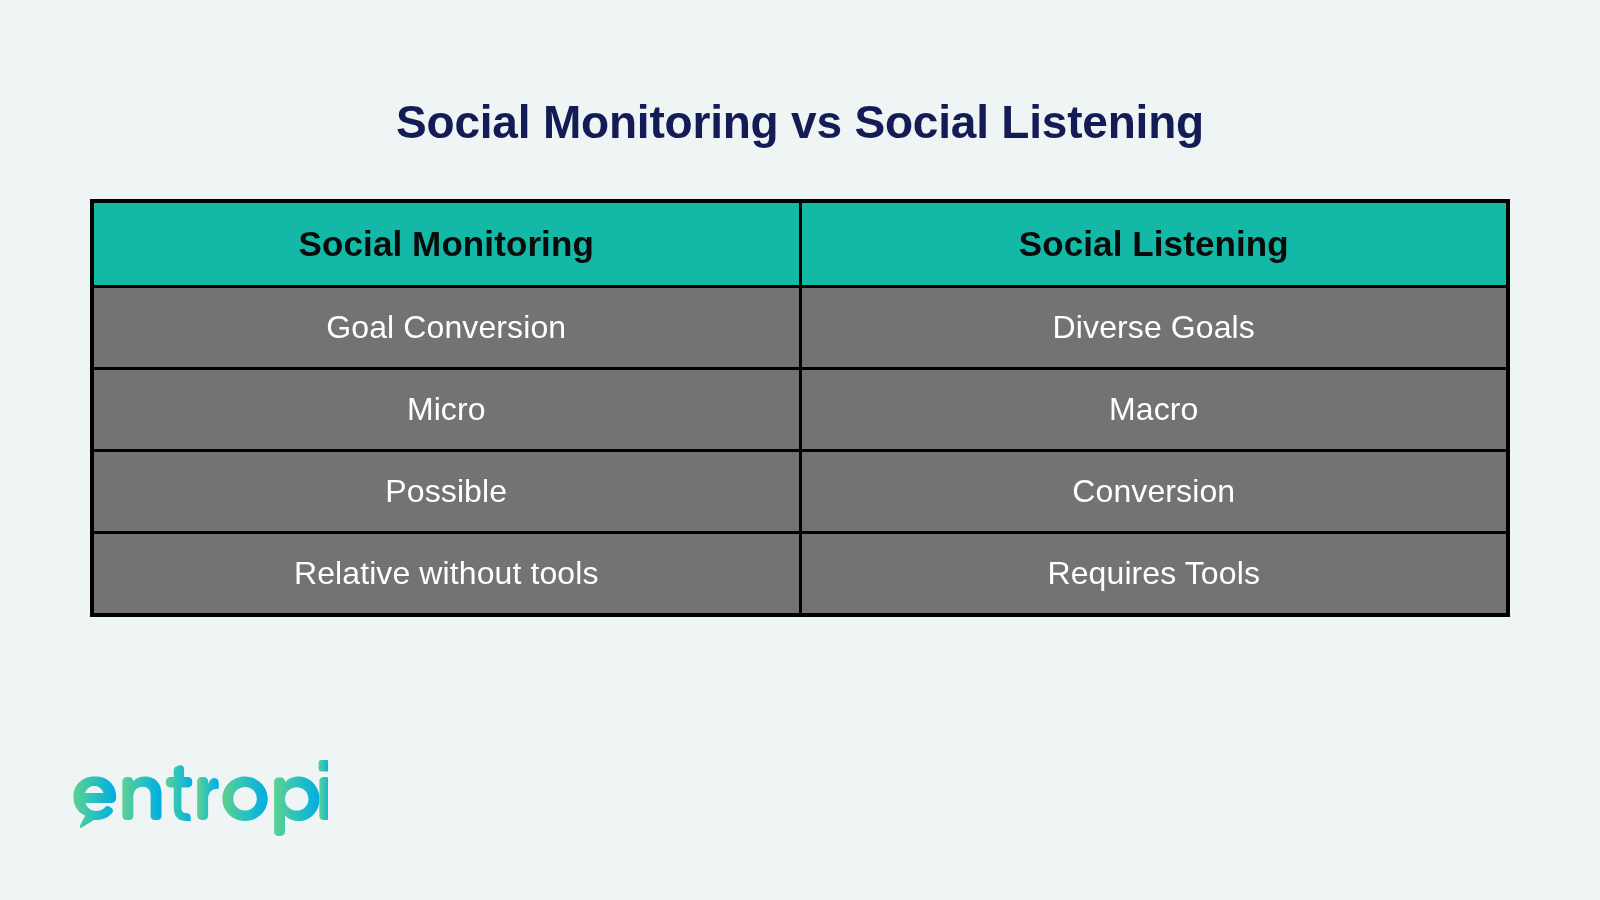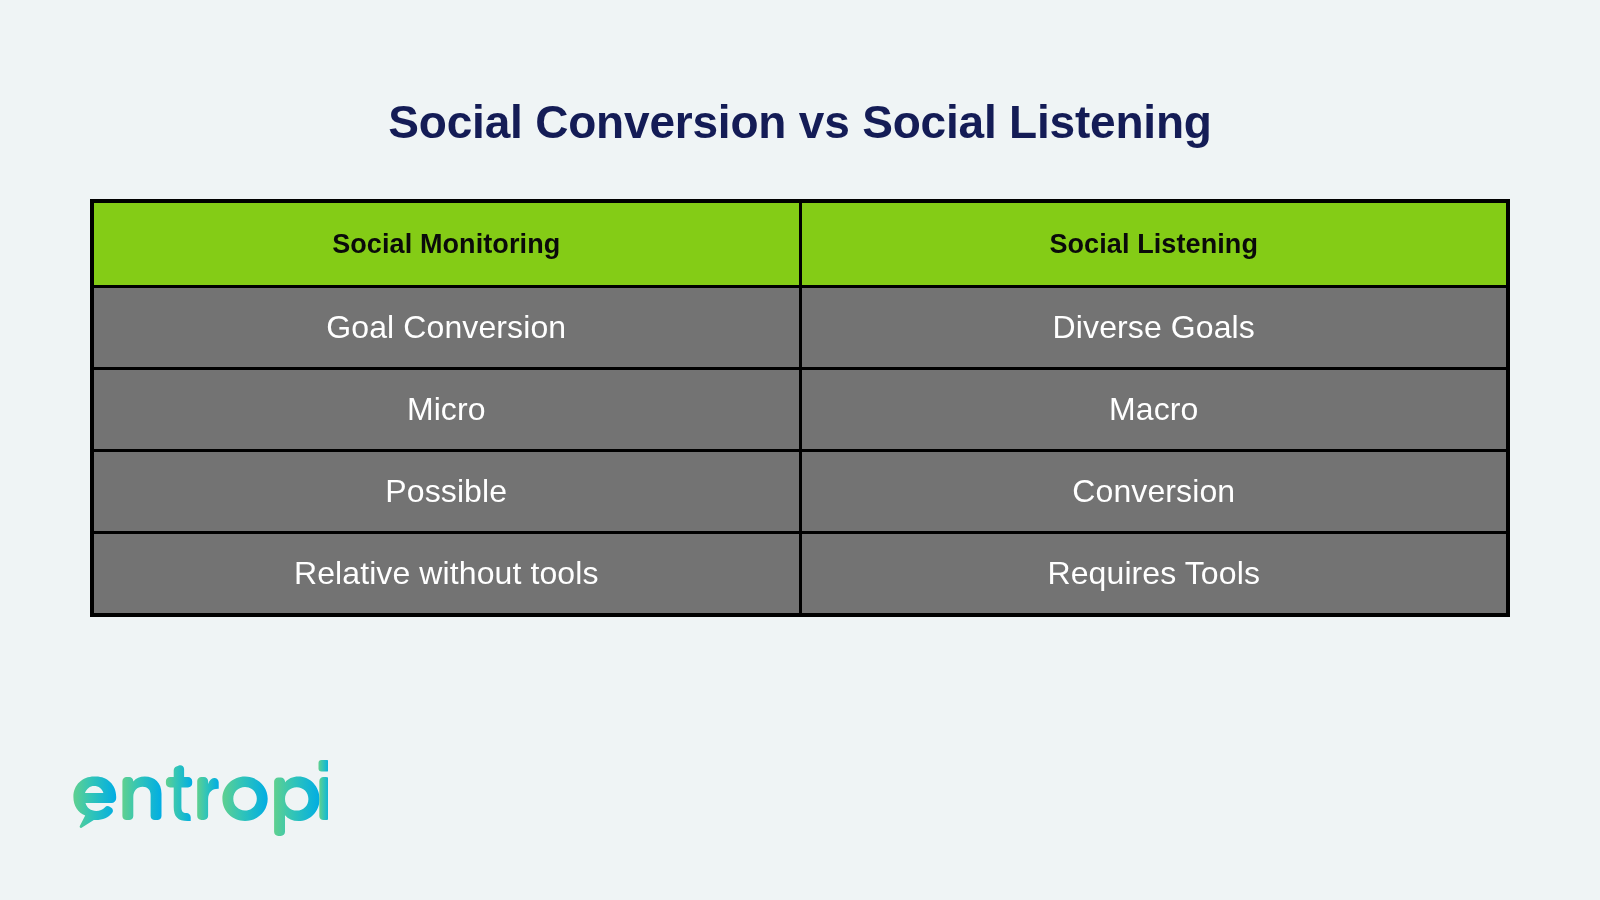--- a/index.html
+++ b/index.html
@@ -51,23 +51,23 @@
   }
   .compare-table th,
   .compare-table td {
     border: 3px solid #000000;
     text-align: center;
     vertical-align: middle;
     padding: 0;
   }
   .compare-table thead th {
     height: 82px;
-    background: #84cc16;
+    background: #14b8a6;
     color: #0a0a0a;
-    font-size: 27px;
+    font-size: 35px;
     font-weight: bold;
     letter-spacing: 0.1px;
   }
   .compare-table tbody td {
     height: 79px;
     background: #737373;
     color: #ffffff;
     font-size: 32px;
     font-weight: normal;
     letter-spacing: 0.1px;
@@ -85,21 +85,21 @@
     display: block;
     width: 262px;
     height: 84px;
   }
 </style>
 </head>
 <body>
 
 <div class="page">
 
-  <h1 class="page-title">Social Conversion vs Social Listening</h1>
+  <h1 class="page-title">Social Monitoring vs Social Listening</h1>
 
   <table class="compare-table">
     <colgroup>
         <col>
         <col>
       </colgroup>
     <thead>
       <tr>
         <th>Social Monitoring</th>
         <th>Social Listening</th>

